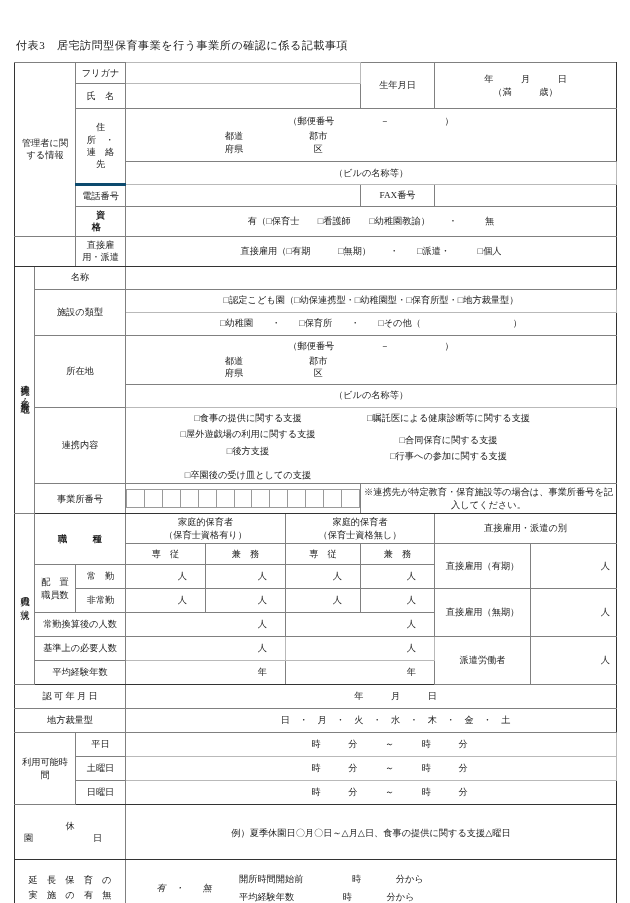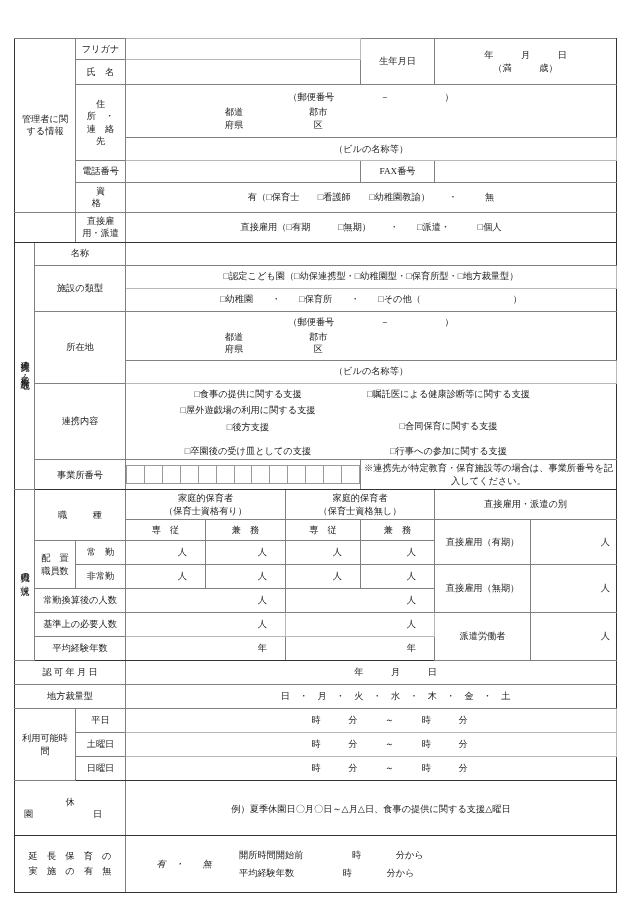--- a/index.html
+++ b/index.html
@@ -21,21 +21,21 @@
   }
   .outer{border:1.4px solid #333 !important;}
   .sec-left{border-left:1.4px solid #333 !important;}
   .sec-right{border-right:1.4px solid #333 !important;}
 
   .c{text-align:center;}
   .l{text-align:center;}
   .r{text-align:right;}
   .mid{vertical-align:middle;}
   .top{vertical-align:top;}
-  .sp2{letter-spacing:.9em;display:inline-block;text-indent:.9em;}
+  .sp2{letter-spacing:.9em;display:inline-block;text-indent:.9em;font-weight:bold;}
   .sp3{letter-spacing:1.5em;display:inline-block;text-indent:1.5em;}
 
   .vtext{
     writing-mode:vertical-rl;text-orientation:upright;
     margin:0 auto;letter-spacing:.12em;line-height:1;
     white-space:nowrap;font-size:9.2px;
   }
   .vcell{text-align:center;vertical-align:middle;padding:0;}
   .hairline{border-color:#b9b9b9 !important;}
   .chk{white-space:nowrap;}
@@ -44,20 +44,21 @@
   
   table.inner{border-collapse:collapse;width:100%;table-layout:fixed;}
   table.inner td{border:1px solid #9a9a9a;height:17px;padding:0;}
   .addr-line{display:block;}
 </style>
 </head>
 <body>
 
 <div class="page">
 
+  <div class="doc-title">付表3　居宅訪問型保育事業を行う事業所の確認に係る記載事項</div>
 
   <table class="form outer">
     <colgroup>
       <col style="width:20px">
       <col style="width:41px">
       <col style="width:50px">
       <col style="width:80px">
       <col style="width:80px">
       <col style="width:75px">
       <col style="width:74px">
@@ -100,21 +101,21 @@
           </div>
         </div>
       </td>
     </tr>
 
     <tr>
       <td class="l mid hairline sec-right" colspan="6" style="height:18px">（ビルの名称等）</td>
     </tr>
 
     <tr>
-      <td class="c mid" style="border-top:1px solid #0c4a6e">電話番号</td>
+      <td class="c mid" style="border-top:3px solid #0c4a6e">電話番号</td>
       <td class="l mid" colspan="3" style="height:17px"></td>
       <td class="c mid">FAX番号</td>
       <td class="l mid sec-right" colspan="2"></td>
     </tr>
 
     <tr>
       <td class="c mid"><span class="sp2">資　　格</span></td>
       <td class="c mid sec-right chk" colspan="6" style="height:17px">有（□保育士　　□看護師　　□幼稚園教諭）　　・　　　無</td>
     </tr>
 
@@ -164,22 +165,22 @@
       <td class="c mid" colspan="2">連携内容</td>
       <td class="l top sec-right" colspan="6" style="height:62px;padding-top:4px">
         <div style="display:flex;">
           <div style="width:238px;">
             <div class="chk" style="margin-bottom:4px">□食事の提供に関する支援</div>
             <div class="chk" style="margin-bottom:4px">□屋外遊戯場の利用に関する支援</div>
             <div class="chk" style="margin-bottom:12px">□後方支援</div>
             <div class="chk">□卒園後の受け皿としての支援</div>
           </div>
           <div>
-            <div class="chk" style="margin-bottom:20px">□嘱託医による健康診断等に関する支援</div>
-            <div class="chk" style="margin-bottom:12px">□合同保育に関する支援</div>
+            <div class="chk" style="margin-bottom:10px">□嘱託医による健康診断等に関する支援</div>
+            <div class="chk" style="margin-bottom:3px">□合同保育に関する支援</div>
             <div class="chk">□行事への参加に関する支援</div>
           </div>
         </div>
       </td>
     </tr>
 
     <tr>
       <td class="c mid" colspan="2" style="border-bottom:1.4px solid #333">事業所番号</td>
       <td colspan="3" style="padding:0;border-bottom:1.4px solid #333">
         <table class="inner">

